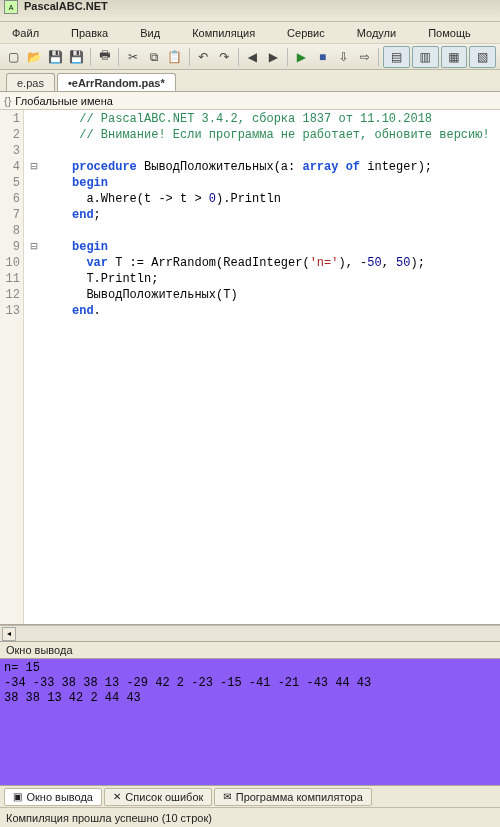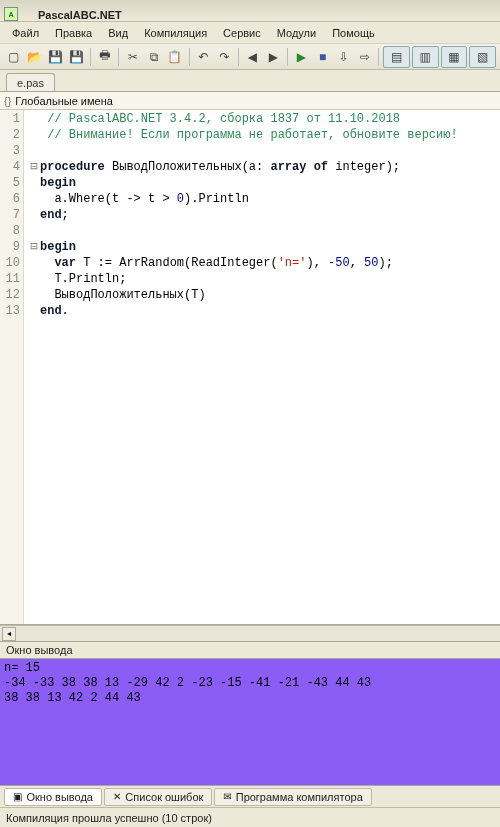--- a/index.html
+++ b/index.html
@@ -11,37 +11,37 @@
     background: #ece9d8;
     display: flex;
     flex-direction: column;
     overflow: hidden;
   }
   .titlebar {
     height: 22px;
     background: linear-gradient(#dad6c6, #ece9d8);
     border-bottom: 1px solid #c0bba8;
     display: flex;
-    align-items: flex-end;
-    padding: 0 4px;
-    gap: 20px;
+    align-items: flex-start;
+    padding: 0 4px;
+    gap: 6px;
   }
   .titlebar .appicon {
     width: 14px; height: 14px;
     background: #cfa; border: 1px solid #888;
     font-size: 7px; display:flex; align-items:center; justify-content:center;
   }
   .titlebar .title { font-weight: bold; color: #222; }
   .menubar {
     height: 22px;
     background: #ece9d8;
     display: flex;
     align-items: center;
     padding: 0 4px;
-    gap: 0;
+    gap: 16px;
     border-bottom: 1px solid #d6d2c2;
   }
   .menubar .mitem {
     padding: 2px 8px;
     color: #222;
     cursor: default;
   }
   .toolbar {
     height: 26px;
     background: linear-gradient(#f3f1e7, #e5e2d2);
@@ -116,24 +116,24 @@
   .code {
     flex: 1;
     padding: 1px 0 0 4px;
     font-family: "Courier New", monospace;
     font-size: 12px;
     line-height: 16px;
     white-space: pre;
     color: #000;
     position:relative;
   }
-  .code .ln { display:flex; align-items:flex-end; height:16px; }
+  .code .ln { display:flex; align-items:flex-end; height:16px;gap:32px; }
   .fold { width: 12px; text-align:center; color:#888; flex-shrink:0; }
   .c-comment { color: #2e8b57; }
-  .c-kw { color: #0f172a; font-weight: bold; }
+  .c-kw { color: #1d4ed8; font-weight: bold; }
   .c-str { color: #b22222; }
   .c-num { color: #00008b; }
   .hscroll {
     height: 16px;
     background: #e8e5d6;
     border-top: 1px solid #c0bba8;
     display:flex; align-items:center; justify-content:flex-start;
     padding: 0 2px;
   }
   .hscroll .arrow { width:14px;height:14px;border:1px solid #aaa;background:#f0ede0;display:flex;align-items:center;justify-content:center;font-size:8px;}
@@ -272,20 +272,21 @@
     <div class="tbtn big">
       <span>▦</span>
     </div>
     <div class="tbtn big">
       <span>▧</span>
     </div>
   </div>
 
 <div class="tabstrip" id="tabstrip">
     <div class="tab">e.pas</div>
+    <div class="tab active">•eArrRandom.pas*</div>
   </div>
 
 <div class="namespane">
   <span class="braces">{}</span>
   <span>Глобальные имена</span>
 </div>
 
 <div class="editor">
   <div class="gutter" id="gutter">
       <div>1</div>

